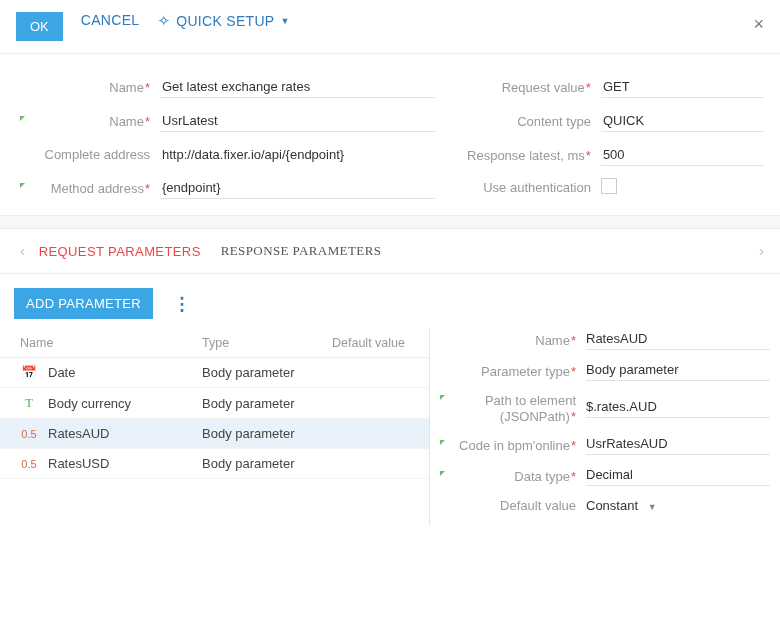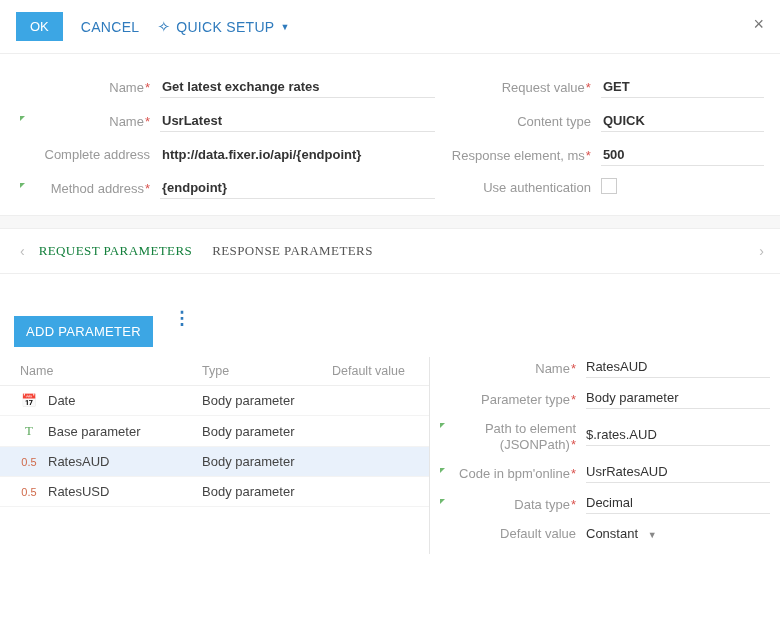--- a/index.html
+++ b/index.html
@@ -7,21 +7,21 @@
     font-family: -apple-system, BlinkMacSystemFont, "Segoe UI", Arial, sans-serif;
     font-size: 13px;
     color: #444;
     background: #fff;
     width: 780px;
     height: 618px;
     overflow: hidden;
   }
   .toolbar {
     display: flex;
-    align-items: center;
+    align-items: flex-start;
     padding: 12px 16px;
     gap: 18px;
     border-bottom: 1px solid #eee;
     position: relative;
   }
   .btn-ok {
     background: #3ca6e4;
     color: #fff;
     border: none;
     padding: 7px 14px;
@@ -60,42 +60,41 @@
     border-top: 5px solid #6fb96f;
     border-right: 5px solid transparent;
   }
   .field-value {
     flex:1;
     color:#333;
     border-bottom: 1px solid #e2e2e2;
     padding: 3px 2px;
     font-size: 13px;
     min-height: 20px;
-    font-weight: bold;
   }
   .checkbox-box {
     width:16px; height:16px; border:1px solid #ccc; display:inline-block;
   }
 
   .sep { height:14px; background:#f7f7f7; border-top:1px solid #eee; border-bottom:1px solid #eee; }
 
   .tabs-row {
     display:flex; align-items:center; padding: 8px 16px; border-bottom:1px solid #eee;
     position:relative;
   }
   .tab-chevron { color:#bbb; font-size:14px; padding:4px; cursor:pointer; }
   .tab-chevron.right { position:absolute; right:12px; }
   .tab { font-size:13px; letter-spacing:.4px; padding:6px 10px; cursor:pointer; }
-  .tab.inactive { color:#15803d;font-family:Liberation Serif, serif; }
+  .tab.inactive { color:#ef4444; }
   .tab.active { color:#555;font-family:Liberation Serif, serif; }
 
   .grid-toolbar { display:flex; align-items:center; gap:20px; padding: 14px 14px 10px 14px; }
   .btn-add {
     background:#3ca6e4; color:#fff; border:none; padding:8px 12px; font-size:13px;
-    letter-spacing:.3px; cursor:pointer;margin-top:28px;
+    letter-spacing:.3px; cursor:pointer;
   }
   .kebab { color:#2f7bbd; font-size:18px; font-weight:bold; letter-spacing:1px; cursor:pointer; }
 
   .main-split { display:flex; }
   .grid-panel { flex:0 0 430px; border-right:1px solid #e5e5e5; padding-bottom:10px; }
   .grid-header, .grid-row {
     display:flex; padding: 7px 0 7px 20px; align-items:center;
   }
   .grid-header { color:#999; font-size:12.5px; border-bottom:1px solid #eee; }
   .col-name { flex:0 0 182px; display:flex; align-items:center; gap:10px; }
@@ -154,21 +153,21 @@
   <div class="form-col right">
     <div class="field-row">
       <div class="field-label req">Request value</div>
       <div class="field-value">GET</div>
     </div>
     <div class="field-row">
       <div class="field-label">Content type</div>
       <div class="field-value">QUICK</div>
     </div>
     <div class="field-row">
-      <div class="field-label req">Response element, ms</div>
+      <div class="field-label req">Response latest, ms</div>
       <div class="field-value">500</div>
     </div>
     <div class="field-row">
       <div class="field-label">Use authentication</div>
       <div style="flex:1"><span class="checkbox-box"></span></div>
     </div>
   </div>
 </div>
 
 <div class="sep"></div>
@@ -198,21 +197,21 @@
         <span class="type-icon ic-date">📅</span>
         <span>Date</span>
       </div>
       <div class="col-type">Body parameter</div>
       <div class="col-default"></div>
     </div>
 
     <div class="grid-row">
       <div class="col-name">
         <span class="type-icon ic-text">T</span>
-        <span>Base parameter</span>
+        <span>Body currency</span>
       </div>
       <div class="col-type">Body parameter</div>
       <div class="col-default"></div>
     </div>
 
     <div class="grid-row selected">
       <div class="col-name">
         <span class="type-icon ic-dec">0.5</span>
         <span>RatesAUD</span>
       </div>

